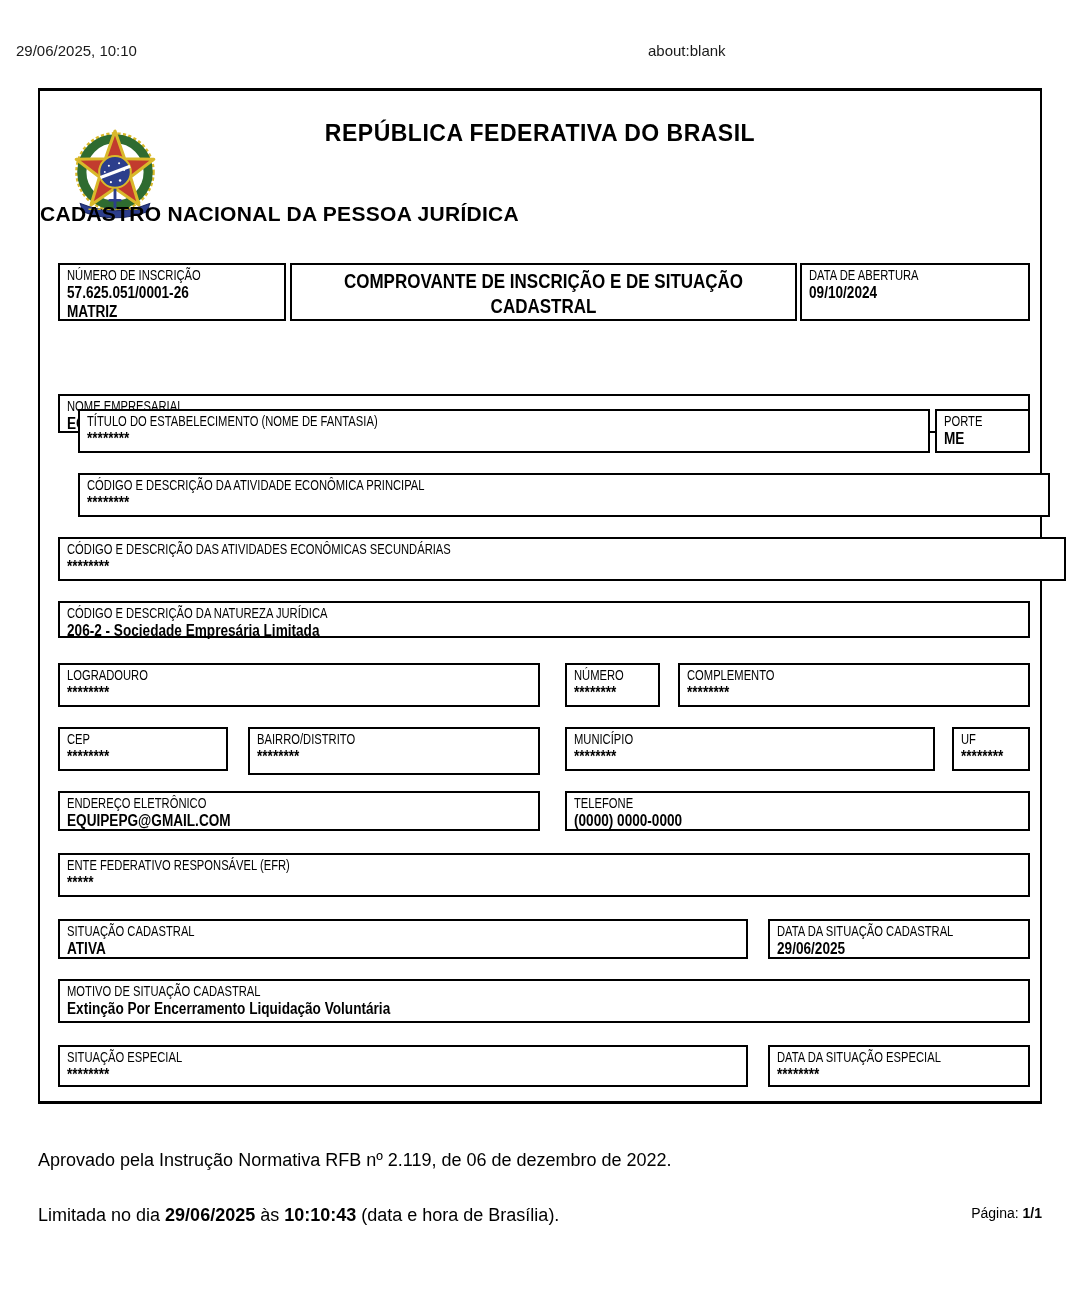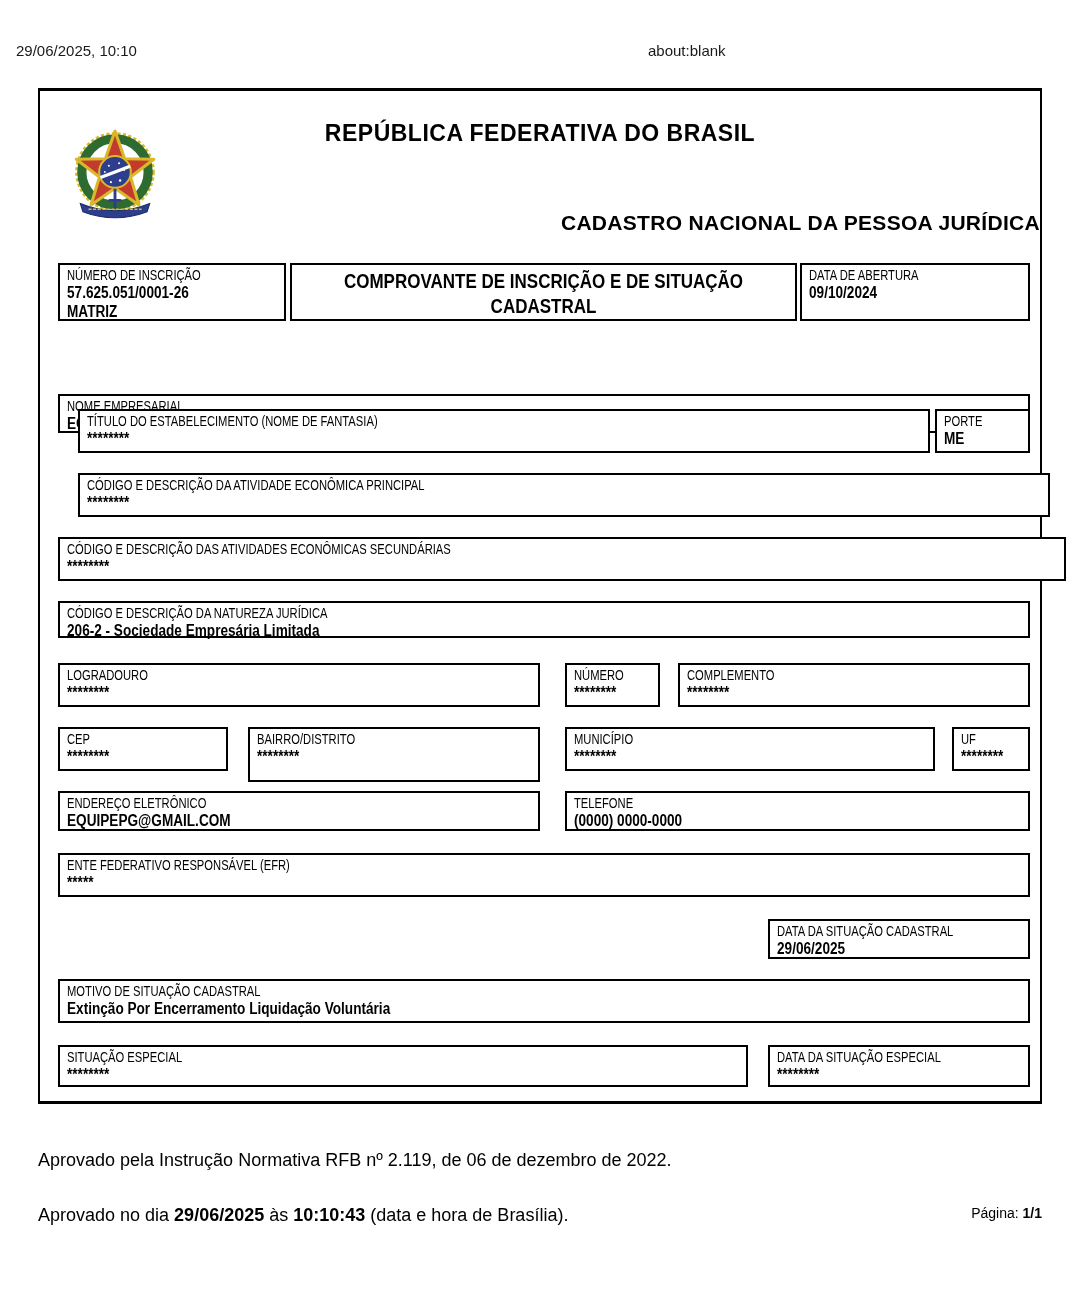--- a/index.html
+++ b/index.html
@@ -9,21 +9,21 @@
   
   .print-header{position:absolute;left:0;top:42px;width:1080px;height:20px;font-size:15px;color:#1a1a1a;}
   .ph-date{position:absolute;left:16px;top:0;}
   .ph-url{position:absolute;left:648px;top:0;}
 
   
   .frame{position:absolute;left:38px;top:88px;width:1004px;height:1016px;
          border:2px solid #000;border-top-width:3px;border-bottom-width:3px;box-sizing:border-box;background:#fff;}
 
   .doc-title{position:absolute;left:0;top:29px;width:100%;text-align:center;font-size:23px;font-weight:bold;letter-spacing:.5px;}
-  .doc-subtitle{position:absolute;left:0;top:120px;width:100%;text-align:right;font-size:21px;font-weight:bold;letter-spacing:.3px;}
+  .doc-subtitle{position:absolute;left:0;top:111px;width:100%;text-align:left;font-size:21px;font-weight:bold;letter-spacing:.3px;}
 
   .emblem{position:absolute;left:26px;top:36px;width:98px;height:98px;}
 
   
   .box{position:absolute;border:2px solid #000;box-sizing:border-box;padding:2px 6px 0 7px;background:#fff;overflow:visible;}
   .lbl{font-size:14px;line-height:16px;white-space:nowrap;transform:scaleX(0.8);transform-origin:0 50%;}
   .val{font-size:16px;line-height:19px;font-weight:bold;white-space:nowrap;transform:scaleX(0.85);transform-origin:0 50%;}
   .center-box{display:flex;align-items:flex-start;justify-content:center;padding:4px 0 0 0;}
   .center-title{width:594px;margin:0 auto;text-align:center;font-size:20px;line-height:25px;font-weight:bold;
                 transform:scaleX(0.85);transform-origin:50% 0;}
@@ -120,21 +120,21 @@
     </div>
     <div class="box" style="left:638px;top:572px;width:352px;height:44px;">
       <div class="lbl">COMPLEMENTO</div>
       <div class="val">********</div>
     </div>
 
     <div class="box" style="left:18px;top:636px;width:170px;height:44px;">
       <div class="lbl">CEP</div>
       <div class="val">********</div>
     </div>
-    <div class="box" style="left:208px;top:636px;width:292px;height:55px;">
+    <div class="box" style="left:208px;top:636px;width:292px;height:48px;">
       <div class="lbl">BAIRRO/DISTRITO</div>
       <div class="val">********</div>
     </div>
     <div class="box" style="left:525px;top:636px;width:370px;height:44px;">
       <div class="lbl">MUNICÍPIO</div>
       <div class="val">********</div>
     </div>
     <div class="box" style="left:912px;top:636px;width:78px;height:44px;">
       <div class="lbl">UF</div>
       <div class="val">********</div>
@@ -147,20 +147,24 @@
     <div class="box" style="left:525px;top:700px;width:465px;height:40px;">
       <div class="lbl">TELEFONE</div>
       <div class="val">(0000) 0000-0000</div>
     </div>
 
     <div class="box" style="left:18px;top:762px;width:972px;height:44px;">
       <div class="lbl">ENTE FEDERATIVO RESPONSÁVEL (EFR)</div>
       <div class="val">*****</div>
     </div>
 
+    <div class="box" style="left:18px;top:828px;width:690px;height:40px;">
+      <div class="lbl">SITUAÇÃO CADASTRAL</div>
+      <div class="val">ATIVA</div>
+    </div>
     <div class="box" style="left:728px;top:828px;width:262px;height:40px;">
       <div class="lbl">DATA DA SITUAÇÃO CADASTRAL</div>
       <div class="val">29/06/2025</div>
     </div>
 
     <div class="box" style="left:18px;top:888px;width:972px;height:44px;">
       <div class="lbl">MOTIVO DE SITUAÇÃO CADASTRAL</div>
       <div class="val">Extinção Por Encerramento Liquidação Voluntária</div>
     </div>
 
@@ -170,17 +174,17 @@
     </div>
     <div class="box" style="left:728px;top:954px;width:262px;height:42px;">
       <div class="lbl">DATA DA SITUAÇÃO ESPECIAL</div>
       <div class="val">********</div>
     </div>
 
   </div>
 
   <div class="foot-line foot-approval">Aprovado pela Instrução Normativa RFB nº 2.119, de 06 de dezembro de 2022.</div>
 
-  <div class="foot-line foot-emitted"><span>Aprovado no dia </span><span class="b">29/06/2025</span><span> às </span><span class="b">10:10:43</span><span> (data e hora de Brasília).</span></div>
+  <div class="foot-line foot-emitted"><span>Limitada no dia </span><span class="b">29/06/2025</span><span> às </span><span class="b">10:10:43</span><span> (data e hora de Brasília).</span></div>
 
   <div class="foot-page"><span>Página: </span><span class="b">1/1</span></div>
 
 </div>
 
 </body></html>

